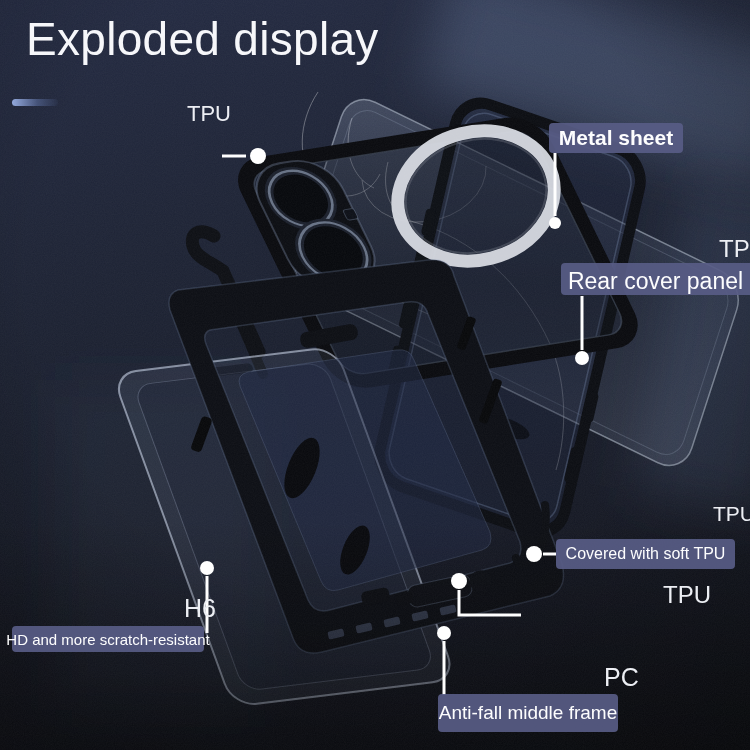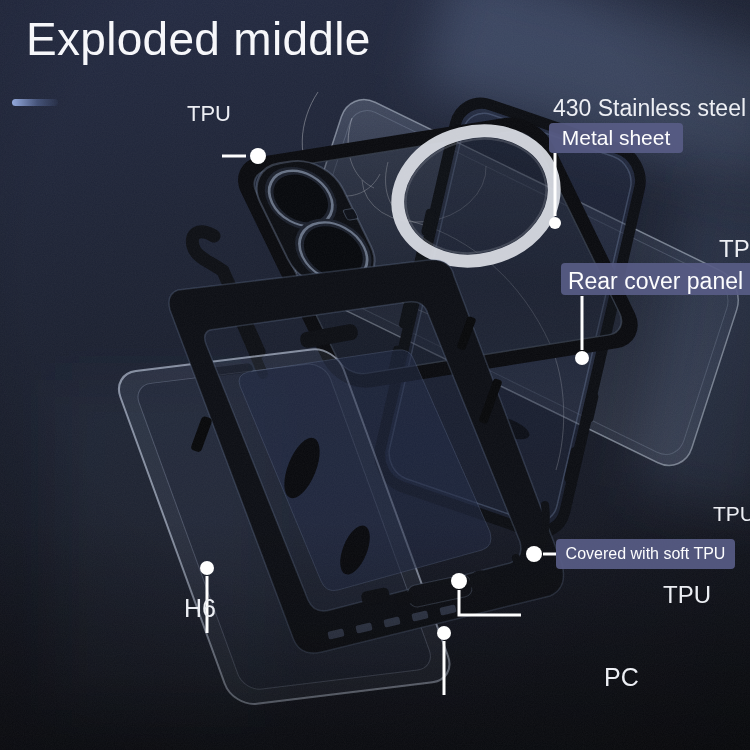--- a/index.html
+++ b/index.html
@@ -24,21 +24,21 @@
   .tagbox{
     position:absolute;display:flex;align-items:center;justify-content:center;
     background:rgba(88,92,134,.92);border-radius:4px;color:#fdfdfe;
     white-space:nowrap;z-index:6;box-sizing:border-box;padding:0 8px;
   }
   
   .c1m{left:167px;top:101px;font-size:22px;}
   .c1b{left:87px;top:136px;width:130px;height:37px;font-size:23px;}
   
   .c2m{left:533px;top:95px;font-size:23px;}
-  .c2b{left:549px;top:123px;width:134px;height:30px;font-size:21px;}
+  .c2b{left:549px;top:123px;width:134px;height:30px;font-size:21px;font-weight:bold;}
   
   .c3m{left:699px;top:235px;font-size:24px;}
   .c3b{left:561px;top:263px;width:189px;height:32px;font-size:23px;border-radius:4px 0 0 4px;align-items:flex-end;}
   
   .c4m{left:693px;top:502px;font-size:21px;}
   .c4b{left:556px;top:539px;width:179px;height:30px;font-size:16px;}
   
   .c5m{left:643px;top:581px;font-size:24px;}
   .c5b{left:521px;top:613px;width:172px;height:37px;font-size:24px;}
   
@@ -181,39 +181,44 @@
       <circle cx="534" cy="554" r="8" stroke="none"></circle>
       <path d="M459,590 L459,615 L521,615" fill="none"></path>
       <circle cx="459" cy="581" r="8" stroke="none"></circle>
       <line x1="207" y1="576" x2="207" y2="633"></line>
       <circle cx="207" cy="568" r="7" stroke="none"></circle>
       <line x1="444" y1="641" x2="444" y2="695"></line>
       <circle cx="444" cy="633" r="7" stroke="none"></circle>
     </g>
   </svg>
 
-  <div class="page-title">Exploded middle</div>
+  <div class="page-title">Exploded display</div>
   <div class="accent-bar"></div>
 
   <div class="material c1m">TPU</div>
 
-  <div class="material c2m">430 Stainless steel</div>
   <div class="tagbox c2b">
     <span>Metal sheet</span>
   </div>
 
   <div class="material c3m">TPU</div>
   <div class="tagbox c3b">
     <span>Rear cover panel</span>
   </div>
 
   <div class="material c4m">TPU</div>
   <div class="tagbox c4b">
     <span>Covered with soft TPU</span>
   </div>
 
   <div class="material c5m">TPU</div>
 
   <div class="material c6m">H6</div>
+  <div class="tagbox c6b">
+    <span>HD and more scratch-resistant</span>
+  </div>
 
   <div class="material c7m">PC</div>
+  <div class="tagbox c7b">
+    <span>Anti-fall middle frame</span>
+  </div>
 
 </div>
 
 </body></html>

